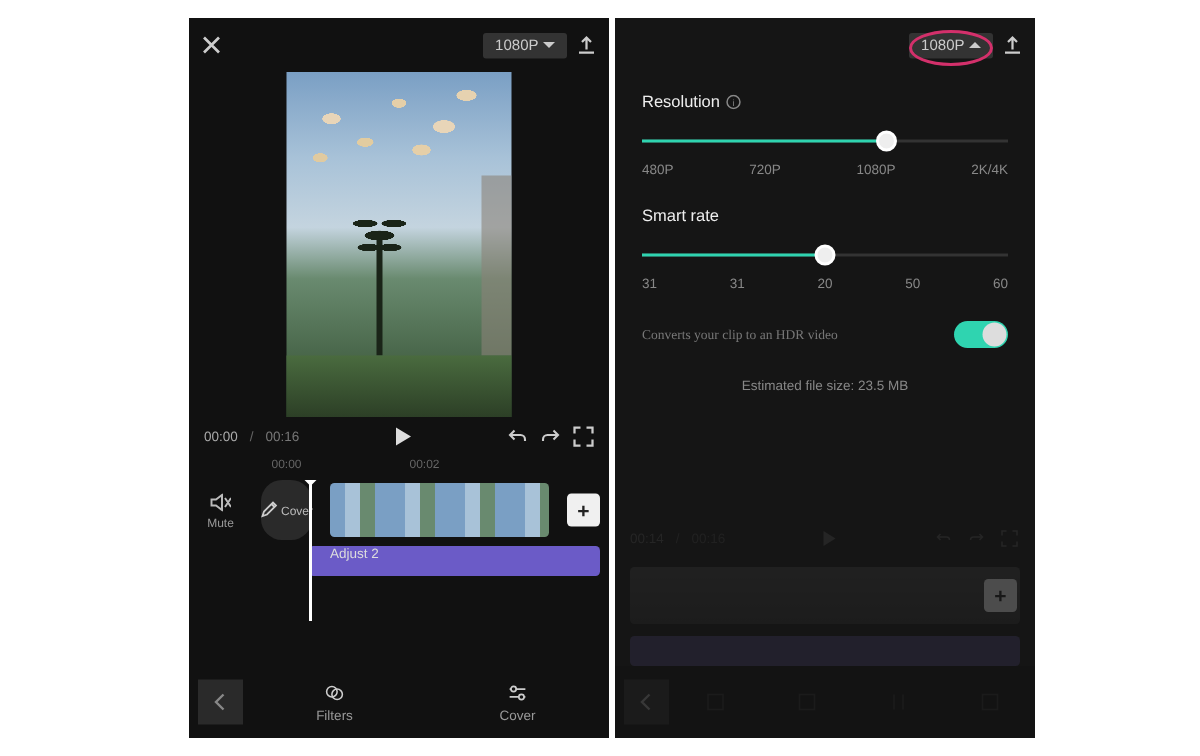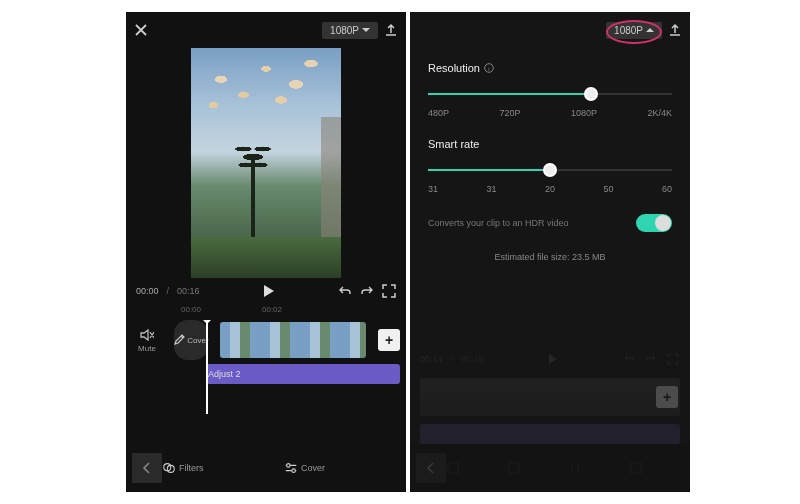--- a/index.html
+++ b/index.html
@@ -62,51 +62,51 @@
     background:#8a8278; opacity:.6; }
   .lawn { position:absolute; bottom:0; left:0; right:0; height:18%;
     background: linear-gradient(#4a6b3f, #2c3f26); }
   
   .playbar { display:flex; align-items:center; padding:6px 10px; gap:8px; color:#aaa; font-size:9px; }
   .playbar .spacer { flex:1; }
   .ico { width:14px; height:14px; display:flex; align-items:center; justify-content:center; color:#ccc; }
   
   .ruler { height:14px; position:relative; color:#666; font-size:8px; }
   .ruler span { position:absolute; top:1px; }
-  .t0 { left:55px; } .t2 { left:136px; }
+  .t0 { left:55px; } .t2 { left:147px; }
   .tlrow { display:flex; align-items:center; height:44px; padding:0 6px; gap:12px; }
   .sbtn { width:30px; text-align:center; color:#999; font-size:8px; display:flex;
     flex-direction:column; align-items:center; gap:2px; }
   .sbtn .ico { margin:0 auto; }
   .cover { width:34px; height:40px; background:#2a2a2a; border-radius:14px;
     display:flex; flex-direction:row; align-items:center; justify-content:center;
     gap:2px; font-size:8px; color:#bbb; }
   .clip { flex:1; height:36px; border-radius:3px; position:relative; overflow:hidden;
     background: linear-gradient(90deg,#7a9fc4 0 25%,#a8c2d8 25% 50%,#698a6f 50% 75%,#7a9fc4 75% 100%);
     background-size: 40px 100%; }
   .addbtn { width:22px; height:22px; background:#f0f0f0; border-radius:3px;
     color:#222; display:flex; align-items:center; justify-content:center; font-size:14px; font-weight:bold; }
   .track2 { margin:2px 6px 0 80px; height:20px;
     background:#6b5bc7; border-radius:3px; color:#ddd; font-size:9px;
-    display:flex; align-items:center; padding-left:2px; }
+    display:flex; padding-left:14px; }
   .playhead { position:absolute; top:310px; bottom:78px; left:80px; width:2px; background:#fff; }
   .playhead::before { content:""; position:absolute; top:-2px; left:-3px;
     border:4px solid transparent; border-top-color:#fff; }
   
   .bbar { position:absolute; bottom:0; left:0; right:0; height:48px;
     display:flex; align-items:center; background:#111; }
   .bback { width:30px; height:30px; background:#2a2a2a; margin-left:6px;
     display:flex; align-items:center; justify-content:center; color:#888; }
   .btab { flex:1; text-align:center; color:#999; font-size:9px;
-    display:flex; align-items:center; gap:3px; }
+    display:flex; flex-direction:column; align-items:center; gap:3px; }
   .btab.dim { opacity:.25; }
   
   .panel { padding:14px 18px 0; }
   .plabel { font-size:11px; color:#eee; margin-bottom:10px; display:flex; align-items:center; gap:4px; }
-  .psub { font-size:9px; color:#777; }
+  .psub { font-size:9px; color:#777;font-family:Liberation Serif, serif; }
   .slider { position:relative; height:20px; margin-bottom:4px; }
   .slider .track { position:absolute; top:9px; left:0; right:0; height:2px; background:#333; }
   .slider .fill { position:absolute; top:9px; left:0; height:2px; background:#2fd4b0; }
   .slider .thumb { position:absolute; top:3px; width:14px; height:14px;
     border-radius:50%; background:#eee; border:2px solid #fff; }
   .ticks { display:flex; justify-content:space-between; font-size:9px; color:#888;gap:36px; }
   .row { margin-bottom:20px; }
   .toggle { display:flex; align-items:center; justify-content:space-between; }
   .sw { width:36px; height:18px; border-radius:10px; background:#2fd4b0; position:relative; }
   .sw::after { content:""; position:absolute; right:1px; top:1px; width:16px; height:16px;

